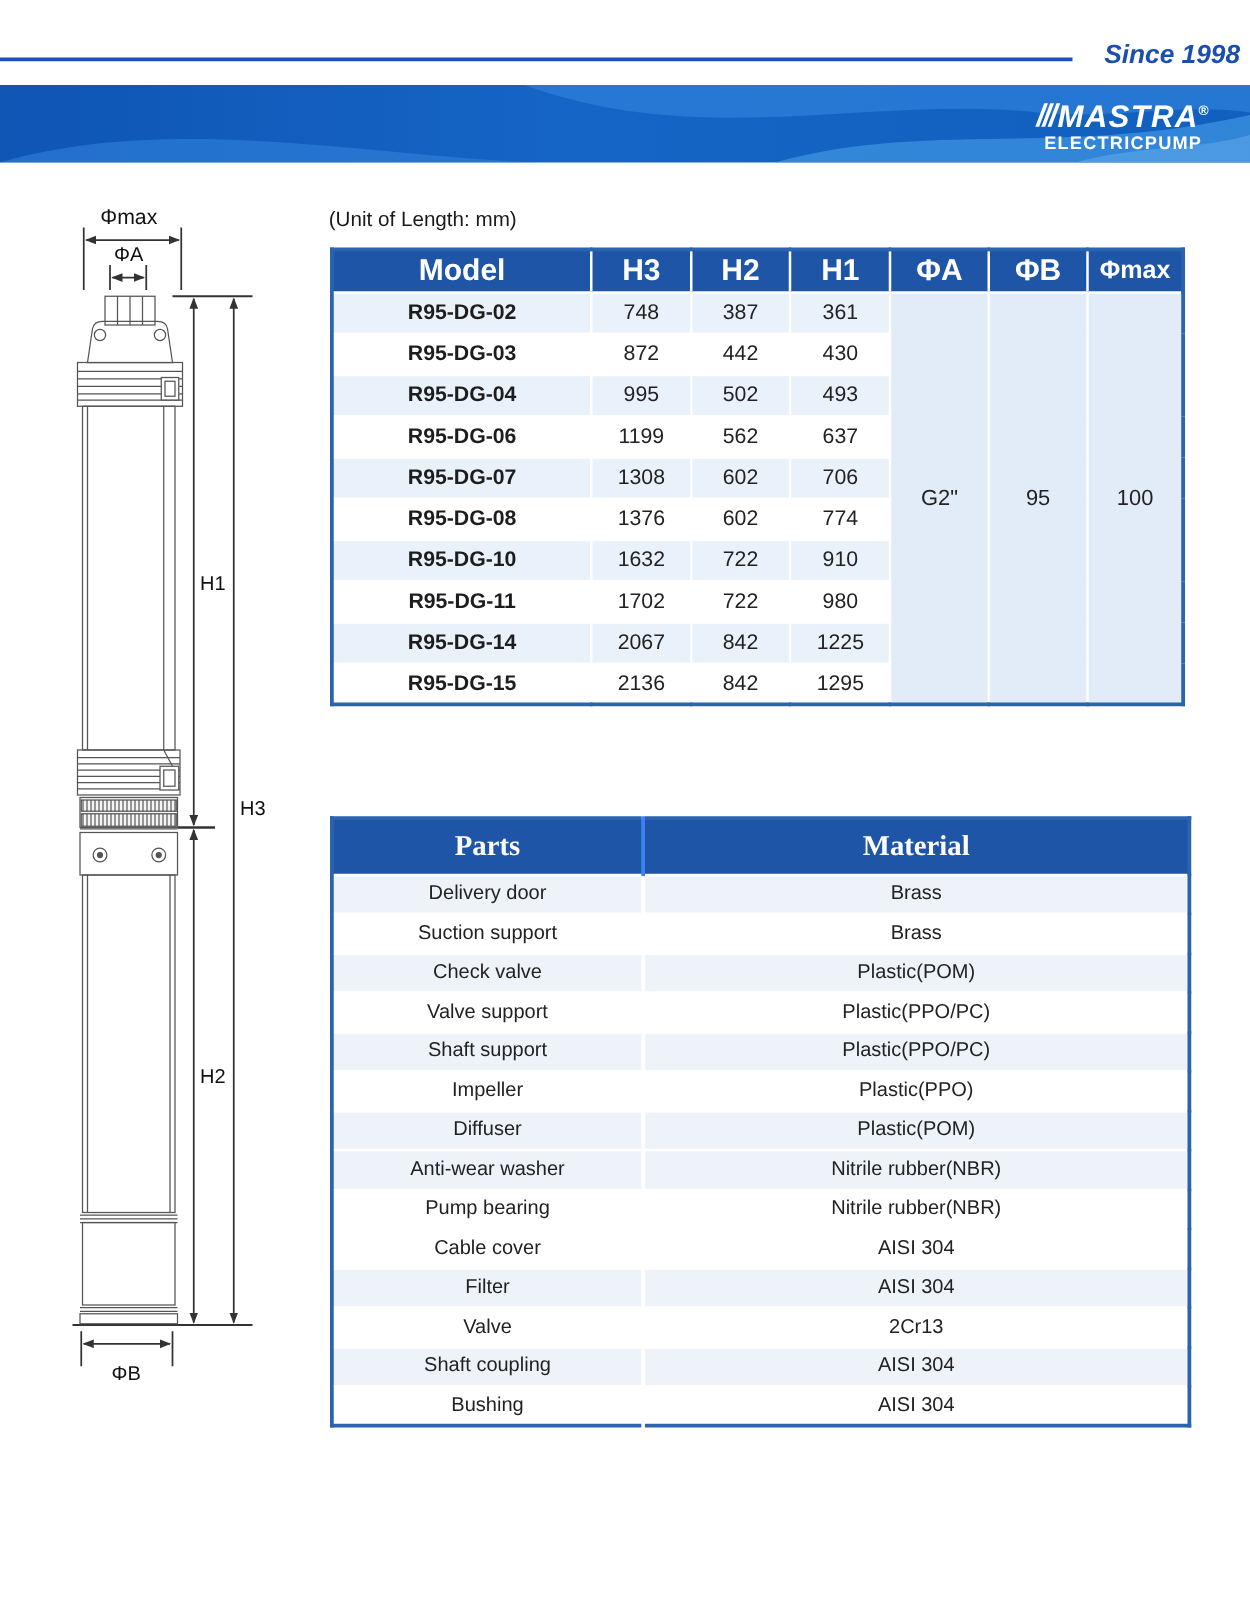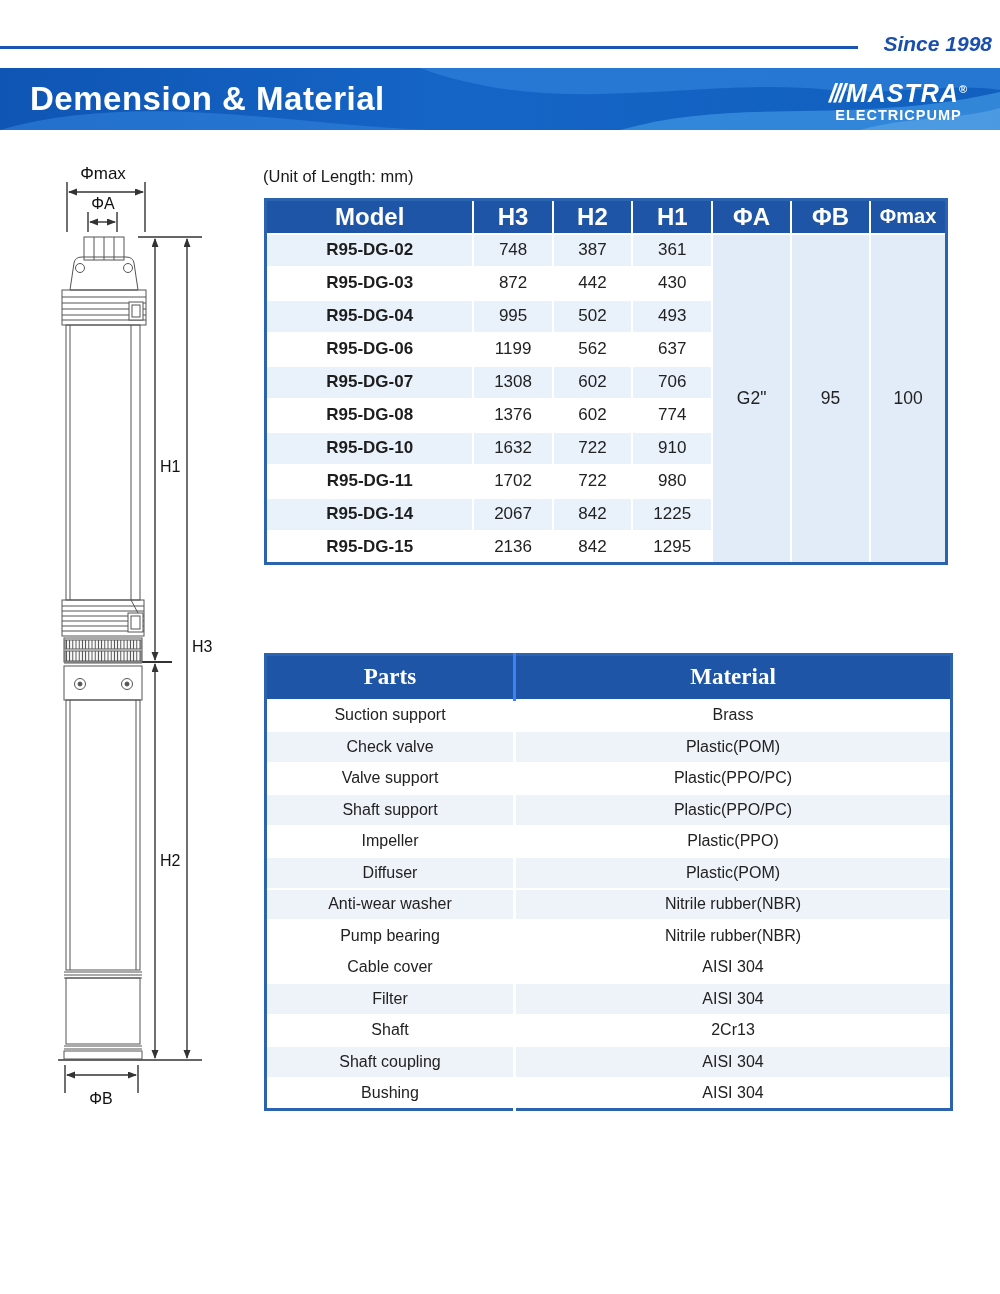--- a/index.html
+++ b/index.html
@@ -58,21 +58,20 @@
   <div class="top-rule"></div>
   <div class="since">Since 1998</div>
 
   <div class="banner">
     <svg class="waves" width="1000" height="62" viewBox="0 0 1000 62" preserveAspectRatio="none">
       <path d="M420,0 C560,52 700,8 830,22 C890,28 950,14 1000,22 L1000,0 Z" fill="#2e7fd8" opacity="0.75"></path>
       <path d="M0,62 C140,22 300,58 430,62 Z" fill="#2e7fd8" opacity="0.65"></path>
       <path d="M620,62 C740,28 850,58 1000,24 L1000,62 Z" fill="#3b90de" opacity="0.8"></path>
       <path d="M860,62 C910,48 960,52 1000,40 L1000,62 Z" fill="#56a3e6" opacity="0.7"></path>
     </svg>
-    <div class="banner-title">Demension &amp; Material</div>
     <div class="logo">
       <div class="logo-mark"><span class="logo-slashes">///</span><span>MASTRA</span><span class="logo-reg">®</span></div>
       <div class="logo-sub">ELECTRICPUMP</div>
     </div>
   </div>
 
   <div class="unit-note">(Unit of Length: mm)</div>
 
   <table class="dim-table">
     <colgroup>
@@ -163,20 +162,24 @@
   <table class="parts-table">
     <colgroup>
         <col style="width:249px">
         <col style="width:437px">
       </colgroup>
     <tbody>
         <tr>
       <th>Parts</th>
       <th class="mat">Material</th>
     </tr>
+    <tr class="alt">
+          <td>Delivery door</td>
+          <td class="mat">Brass</td>
+        </tr>
     <tr>
           <td>Suction support</td>
           <td class="mat">Brass</td>
         </tr>
     <tr class="alt">
           <td>Check valve</td>
           <td class="mat">Plastic(POM)</td>
         </tr>
     <tr>
           <td>Valve support</td>
@@ -204,21 +207,21 @@
         </tr>
     <tr>
           <td>Cable cover</td>
           <td class="mat">AISI 304</td>
         </tr>
     <tr class="alt">
           <td>Filter</td>
           <td class="mat">AISI 304</td>
         </tr>
     <tr>
-          <td>Shaft</td>
+          <td>Valve</td>
           <td class="mat">2Cr13</td>
         </tr>
     <tr class="alt">
           <td>Shaft coupling</td>
           <td class="mat">AISI 304</td>
         </tr>
     <tr>
           <td>Bushing</td>
           <td class="mat">AISI 304</td>
         </tr>

